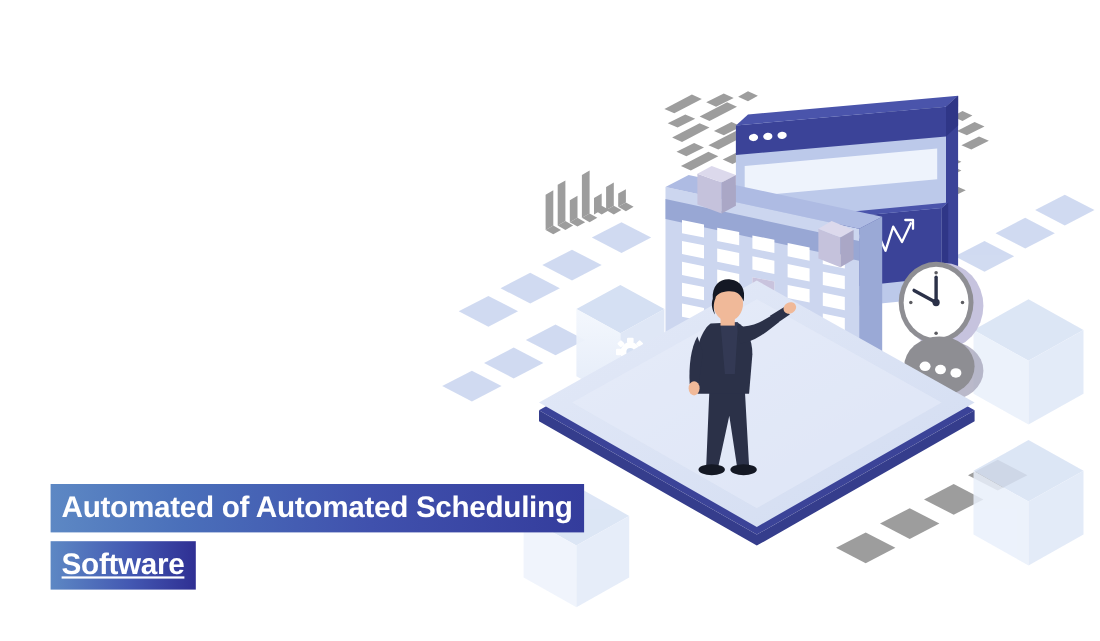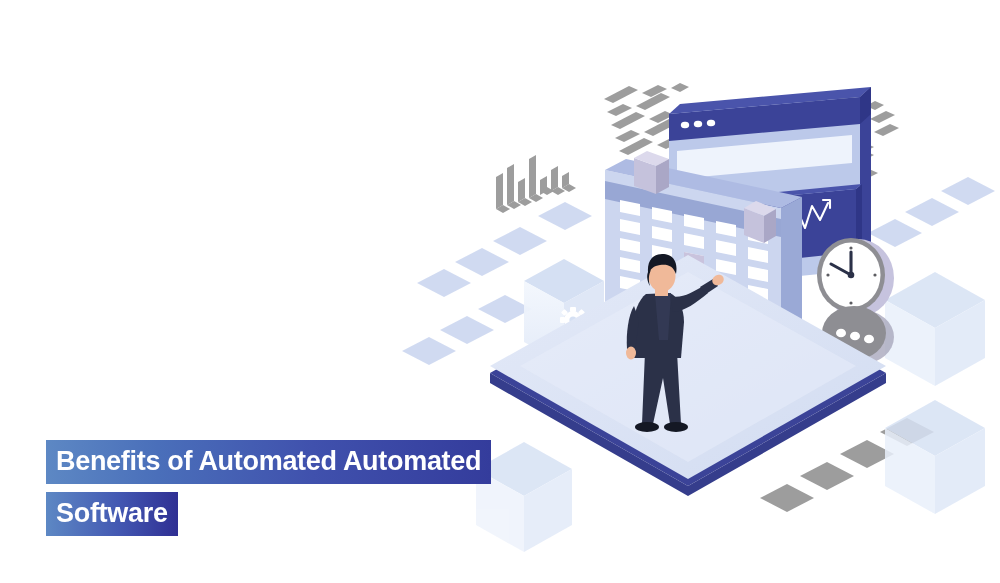--- a/index.html
+++ b/index.html
@@ -38,20 +38,21 @@
     padding: 8px 10px 9px 10px;
     white-space: nowrap;
     margin: 0;
   }
   .heading-line.l1 {
     background: linear-gradient(90deg, #5d88c4 0%, #4a6fba 25%, #4051ad 60%, #343c9c 100%);
   }
   .heading-line.l2 {
     background: linear-gradient(90deg, #5d88c4 0%, #4358b2 55%, #2f2f93 100%);
     margin-top: 8px;
+    text-decoration: underline;
   }
 
   
   #illustration {
     position: absolute;
     left: 0;
     top: 0;
     width: 1000px;
     height: 583px;
     z-index: 10;
@@ -373,17 +374,17 @@
         <ellipse cx="662" cy="276" rx="13.5" ry="16" fill="#f0b999"></ellipse>
 
         <path d="M648,272 C647,259 655,253 664,254 C674,255 678,263 676,274 C673,266 668,264 660,265 C654,266 650,268 648,276 Z" fill="#141824"></path>
         <path d="M648,272 C646,277 648,283 650,286 C648,279 649,274 651,270 Z" fill="#141824"></path>
       </g>
 
     </svg>
   </div>
 
   <div id="heading">
-    <div class="heading-line l1">Benefits of Automated Automated</div>
+    <div class="heading-line l1">Automated of Automated Scheduling</div>
     <div><span class="heading-line l2">Software</span></div>
   </div>
 
 </div>
 
 </body></html>

